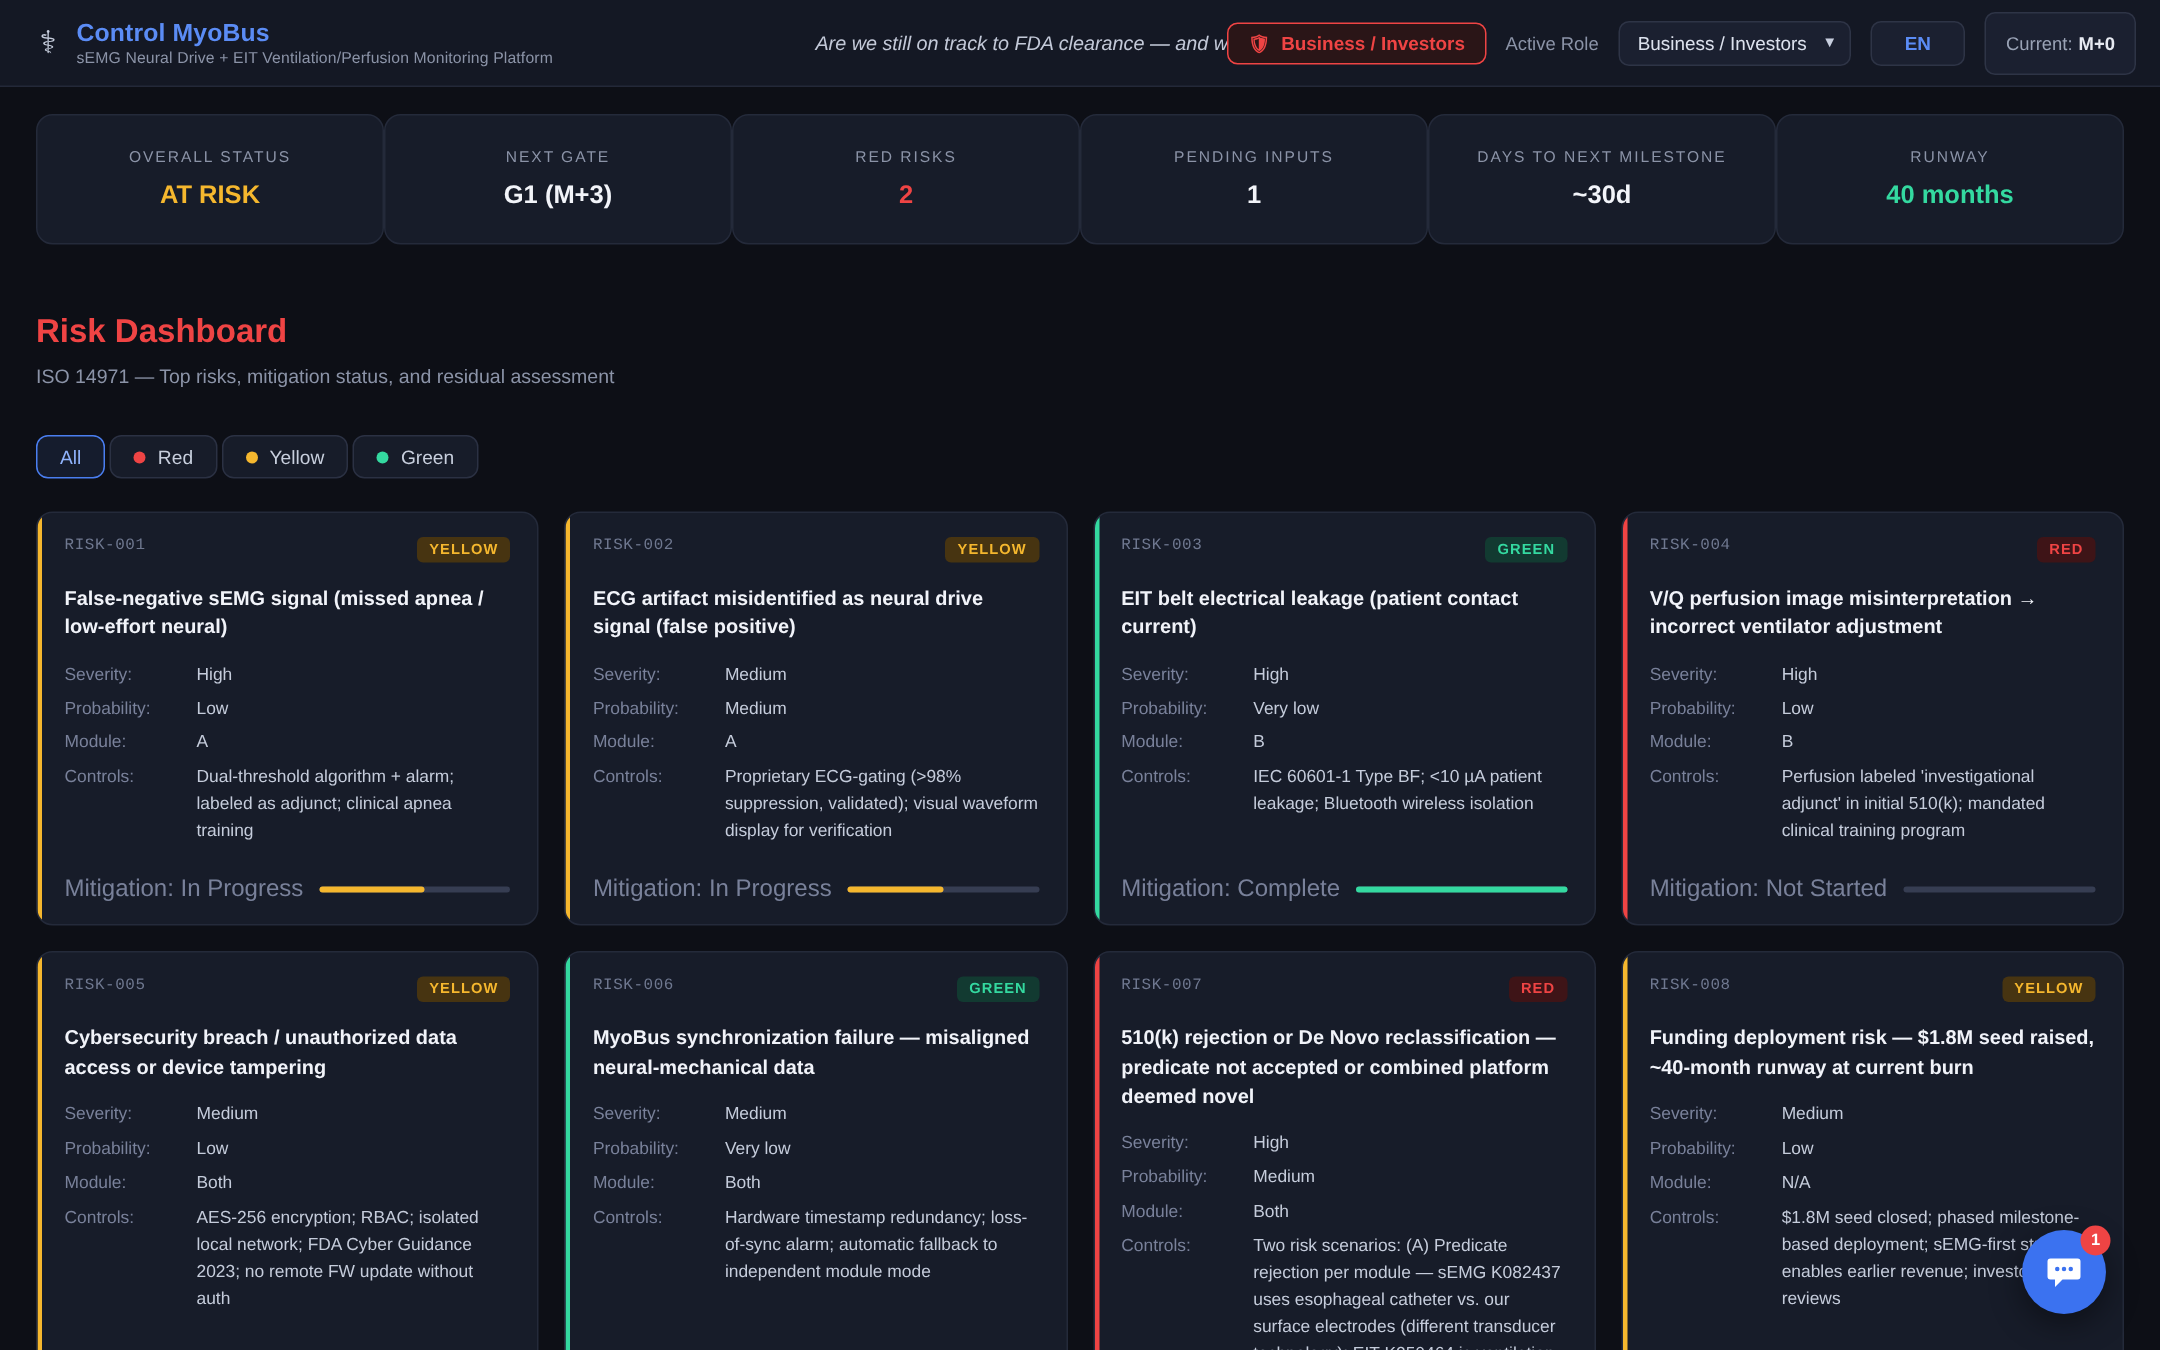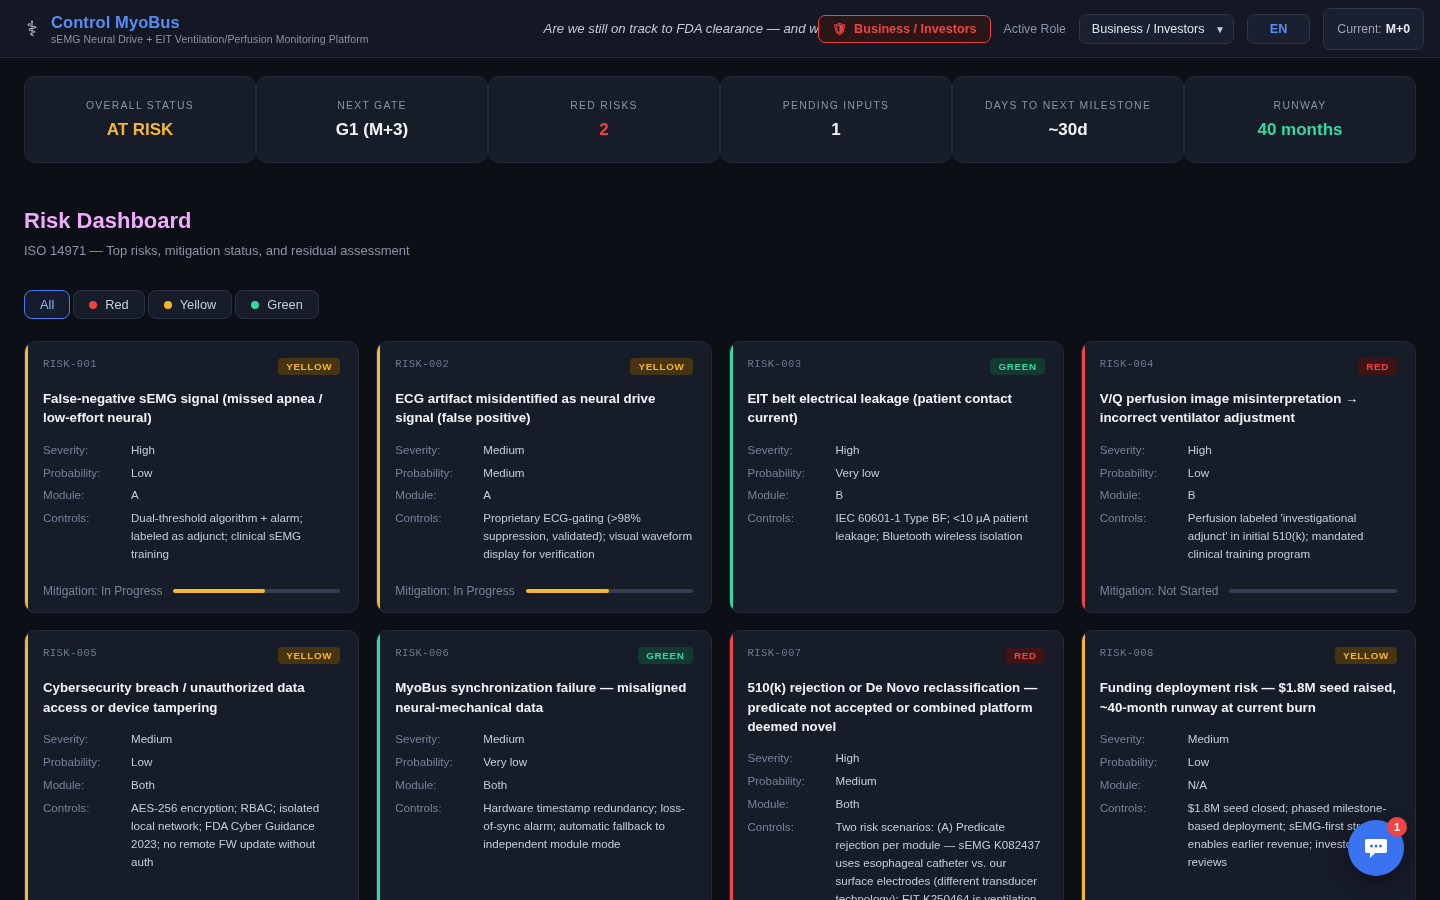--- a/index.html
+++ b/index.html
@@ -95,21 +95,21 @@
     font-size: 10.4px; letter-spacing: 1.3px; color: #8b93a7; text-transform: uppercase;
   }
   .kpi-value { font-size: 17px; font-weight: bold; color: #f2f4f9; }
   .v-amber { color: #f5b72e; }
   .v-red   { color: #ef4444; }
   .v-green { color: #34d9a0; }
   .v-white { color: #f2f4f9; }
 
   
   .section { padding: 45px 24px 0 24px; }
-  .sec-title { font-size: 22px; font-weight: bold; color: #f0abfc; }
+  .sec-title { font-size: 22px; font-weight: bold; color: #ef4444; }
   .sec-sub { font-size: 13px; color: #8b93a7; margin-top: 9px; }
 
   .filters { display: flex; gap: 3px; margin-top: 32px; }
   .chip {
     display: flex; align-items: center; gap: 8px;
     background: #171c29; border: 1px solid #2b3143; border-radius: 8px;
     font-size: 12.8px; color: #c8cfdd; height: 29px; padding: 0 15px;
     cursor: pointer;
   }
   .chip.active { border-color: #4a7ef0; color: #8fb2fb; background: #151c2d; }
@@ -157,21 +157,21 @@
   .rows { margin-top: 13px; }
   .row { display: flex; font-size: 11.6px; line-height: 1.55; margin-bottom: 5px; }
   .row .k { width: 88px; flex: none; color: #79819a; }
   .row .v { color: #c5ccdb; flex: 1; }
   .row.controls { align-items: flex-start; margin-top: 3px; }
 
   .mit {
     margin-top: auto; padding-top: 16px;
     display: flex; align-items: center; gap: 11px;
   }
-  .mit-label { font-size: 12px; color: #79819a; white-space: nowrap; }
+  .mit-label { font-size: 16px; color: #79819a; white-space: nowrap; }
   .bar { flex: 1; height: 4px; border-radius: 3px; background: #363d52; position: relative; }
   .bar > i { position: absolute; left: 0; top: 0; bottom: 0; border-radius: 3px; display: block; }
   .fill-yellow { background: #f5b72e; }
   .fill-green  { background: #34d9a0; }
 
   
   .fab {
     position: fixed; right: 36px; bottom: 24px;
     width: 56px; height: 56px; border-radius: 50%;
     background: #3b72f0;
@@ -285,21 +285,21 @@
         <div class="row">
           <span class="k">Probability:</span>
           <span class="v">Low</span>
         </div>
         <div class="row">
           <span class="k">Module:</span>
           <span class="v">A</span>
         </div>
         <div class="row controls">
           <span class="k">Controls:</span>
-          <span class="v">Dual-threshold algorithm + alarm; labeled as adjunct; clinical sEMG training</span>
+          <span class="v">Dual-threshold algorithm + alarm; labeled as adjunct; clinical apnea training</span>
         </div>
       </div>
       <div class="mit">
         <span class="mit-label">Mitigation: In Progress</span>
         <span class="bar">
           <i class="fill-yellow" style="width:55%"></i>
         </span>
       </div>
     </div>
     <div class="card yellow">
@@ -349,20 +349,26 @@
           <span class="v">Very low</span>
         </div>
         <div class="row">
           <span class="k">Module:</span>
           <span class="v">B</span>
         </div>
         <div class="row controls">
           <span class="k">Controls:</span>
           <span class="v">IEC 60601-1 Type BF; &lt;10 µA patient leakage; Bluetooth wireless isolation</span>
         </div>
+      </div>
+      <div class="mit">
+        <span class="mit-label">Mitigation: Complete</span>
+        <span class="bar">
+          <i class="fill-green" style="width:100%"></i>
+        </span>
       </div>
     </div>
     <div class="card red">
       <div class="card-head">
         <span class="risk-id">RISK-004</span>
         <span class="tag red">RED</span>
       </div>
       <div class="card-title">V/Q perfusion image misinterpretation → incorrect ventilator adjustment</div>
       <div class="rows">
         <div class="row">

